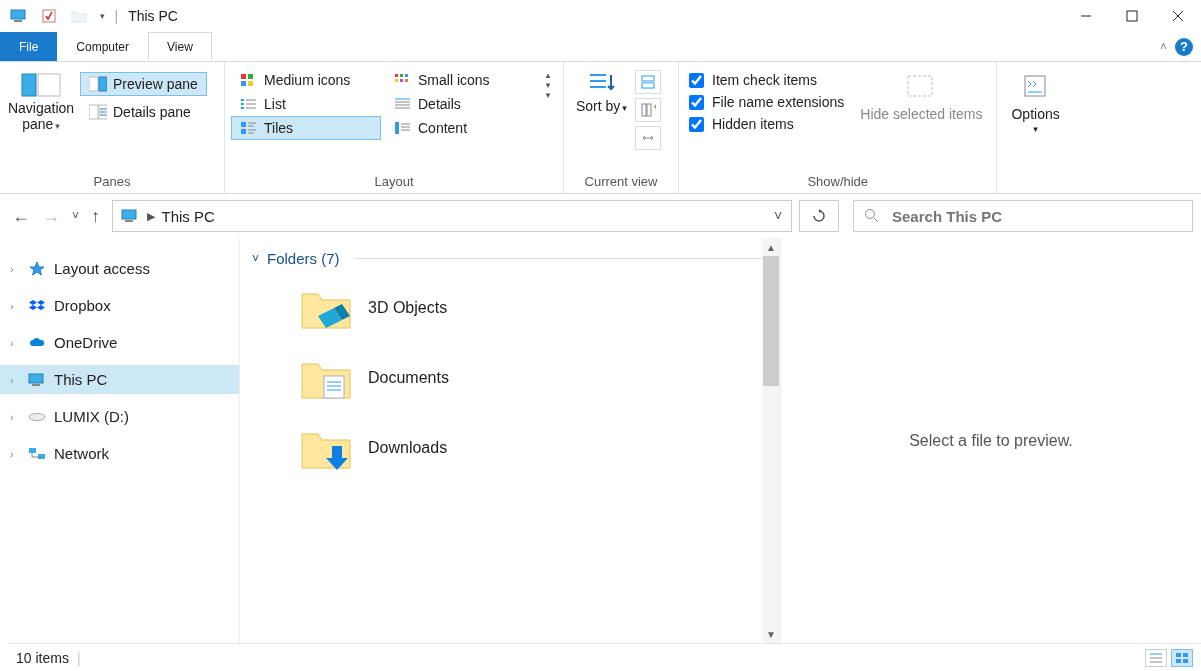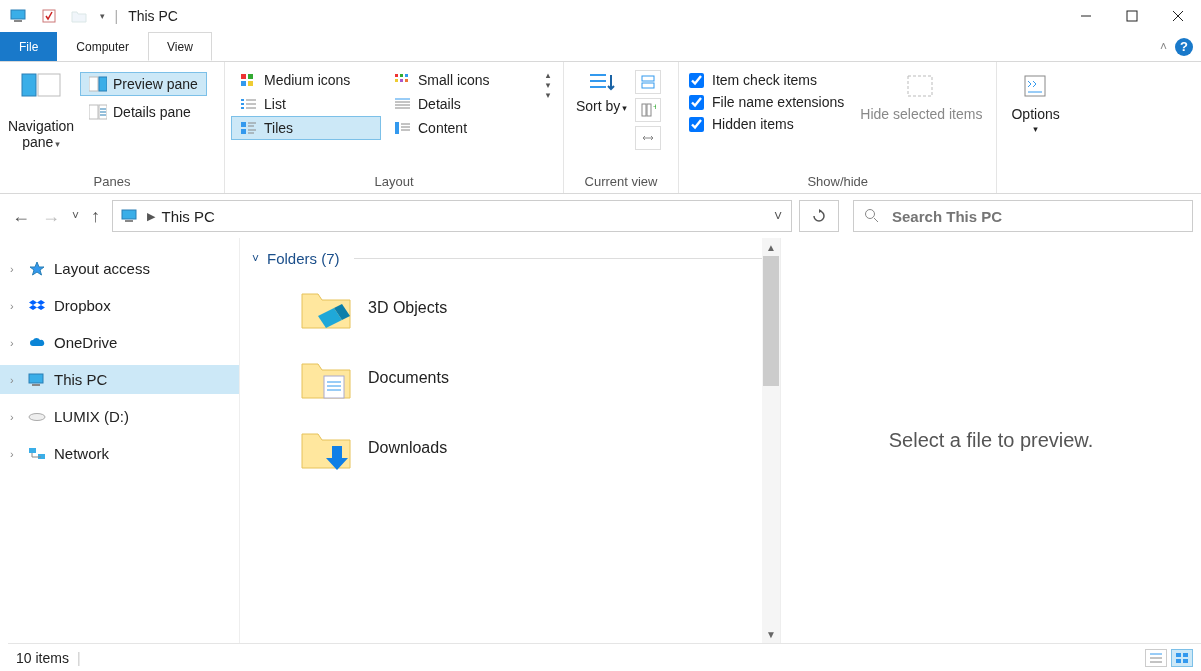--- a/index.html
+++ b/index.html
@@ -21,21 +21,21 @@
 .menu-tab.active { border: 1px solid #d8d8d8; border-bottom: 1px solid #fff; position: relative; z-index: 2; background: #fff; }
 .menu-help { margin-left: auto; display: flex; align-items: center; gap: 8px; padding-right: 8px; }
 .help-circle { width: 18px; height: 18px; border-radius: 50%; background: #1979ca; color: #fff; font-size: 13px; display: flex; align-items: center; justify-content: center; font-weight: bold;}
 
 
 .ribbon { height: 132px; background: #fff; display: flex; border-bottom: 1px solid #d8d8d8; }
 .rgroup { border-right: 1px solid #e5e5e5; display: flex; flex-direction: column; padding: 4px 6px 0 6px; }
 .rgroup-body { flex: 1; display: flex; align-items: flex-start; }
 .rgroup-label { text-align: center; font-size: 13px; color: #555; padding: 2px 0 4px 0; }
 
-.nav-big { width: 70px; display: flex; flex-direction: column; align-items: center; justify-content: flex-start; padding-top: 6px; gap: 20px; text-align:center;}
+.nav-big { width: 70px; display: flex; flex-direction: column; align-items: center; justify-content: flex-start; padding-top: 6px; gap: 2px; text-align:center;}
 .nav-big .nb-icon { width: 44px; height: 26px; display: flex; align-items: center; justify-content: center; }
 .nav-big .caret { font-size: 9px; color:#555; margin-left:2px;}
 
 .pane-buttons { display: flex; flex-direction: column; gap: 4px; margin-left: 4px; padding-top: 6px;}
 .pbtn { display: flex; align-items: center; gap: 6px; padding: 3px 8px; border: 1px solid transparent; font-size: 14px; }
 .pbtn.active { background: #cce8f7; border: 1px solid #7cc0e8; }
 
 .layout-grid { display: grid; grid-template-columns: auto auto; gap: 0 4px; padding-top:2px;}
 .layout-col-more { width: 18px; display: flex; flex-direction: column; justify-content: space-between; padding: 4px 0; margin-left:4px;}
 .layout-col-more span { font-size:9px; color:#555; text-align:center;}
@@ -83,21 +83,21 @@
 .content { flex: 0 0 540px; position:relative; padding: 10px 0 0 8px; overflow:hidden;}
 .section-header{ display:flex; align-items:center; gap:8px; color:#1a4e8a; font-size:15px; padding:2px 0 6px 4px;}
 .section-header .line{ flex:1; height:1px; background:#ddd; margin-left:6px;}
 .tile{ display:flex; align-items:center; gap:14px; padding:10px 10px 10px 50px; font-size:16px;}
 .tile-ic{ width:56px; height:50px; display:flex; align-items:center; justify-content:center; position:relative;}
 .scrollbar{ position:absolute; right:0; top:0; bottom:0; width:18px; background:#f5f5f5; display:flex; flex-direction:column; align-items:center;}
 .scrollbar .sb-btn{ height:18px; width:100%; display:flex; align-items:center; justify-content:center; color:#666; font-size:10px;}
 .scrollbar .sb-thumb{ width:16px; background:#ccc; height:130px; margin-top:0;}
 .scrollbar .sb-track{ flex:1;}
 
-.preview { flex:1; border-left:1px solid #eee; display:flex; align-items:center; justify-content:center; color:#555; font-size:20px;}
+.preview { flex:1; border-left:1px solid #eee; display:flex; align-items:center; justify-content:center; color:#555; font-size:16px;}
 
 
 .statusbar{ position:absolute; left:8px; right:0; bottom:0; height:28px; border-top:1px solid #e5e5e5; display:flex; align-items:center; padding:0 8px; font-size:14px;}
 .statusbar .sb-right{ margin-left:auto; display:flex; gap:4px;}
 .view-toggle{ width:22px; height:18px; border:1px solid #ccc; display:flex; align-items:center; justify-content:center;}
 .view-toggle.active{ background:#cce8f7; border-color:#7cc0e8;}
 
 svg{ display:block;}
 </style>
 </head>

